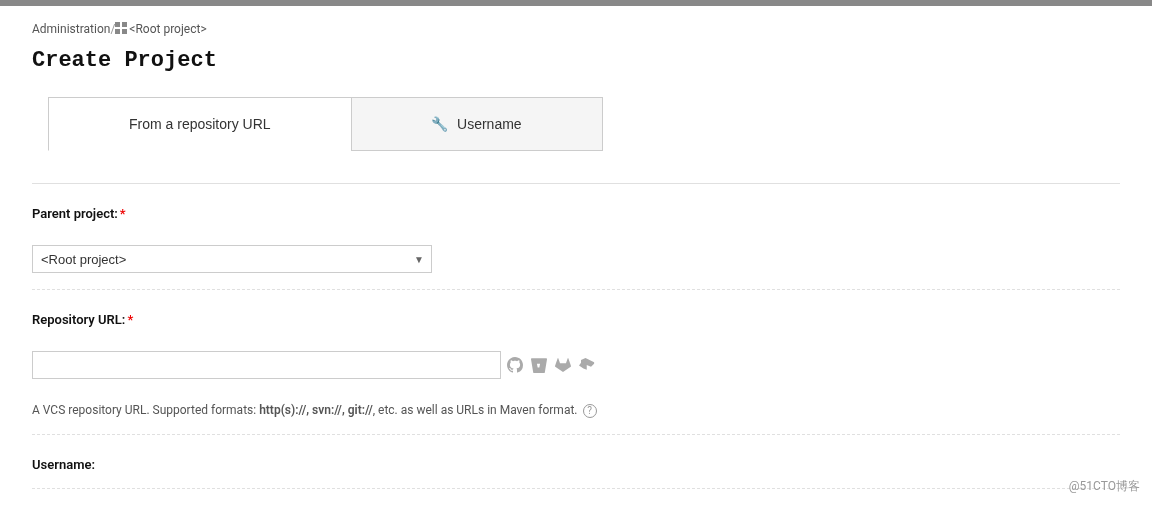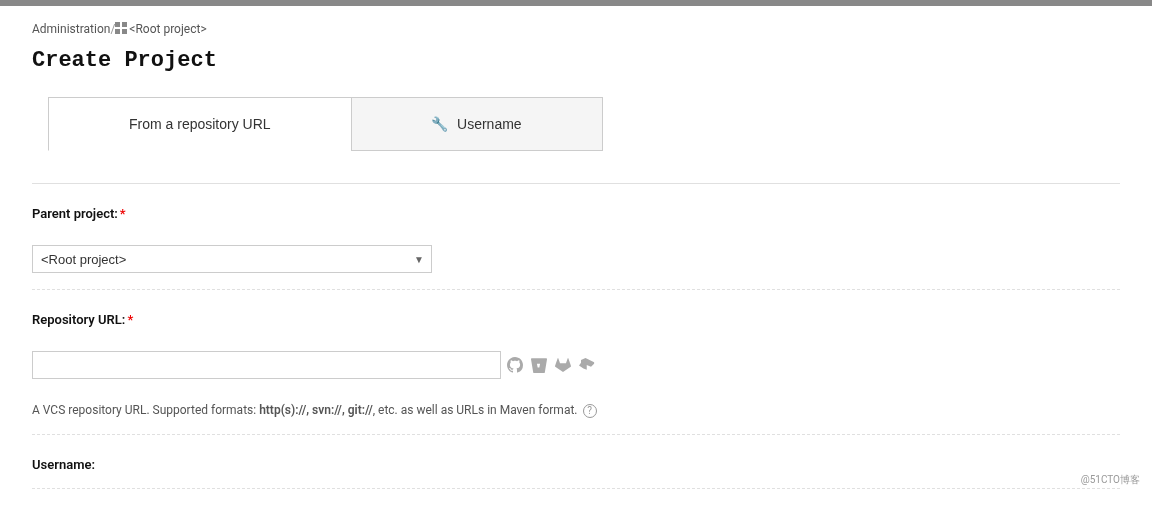--- a/index.html
+++ b/index.html
@@ -187,23 +187,23 @@
       font-size: 10px;
     }
     .user-input {
       width: 340px;
     }
     .actions {
       padding-top: 24px;
     }
     .watermark {
       position: fixed;
-      bottom: 20px;
+      bottom: 12px;
       right: 12px;
-      font-size: 10px;
+      font-size: 12px;
       color: #999;
     }
     .wrench-icon {
       display: inline-block;
       font-size: 14px;
     }
   </style>
 </head>
 <body>
 

